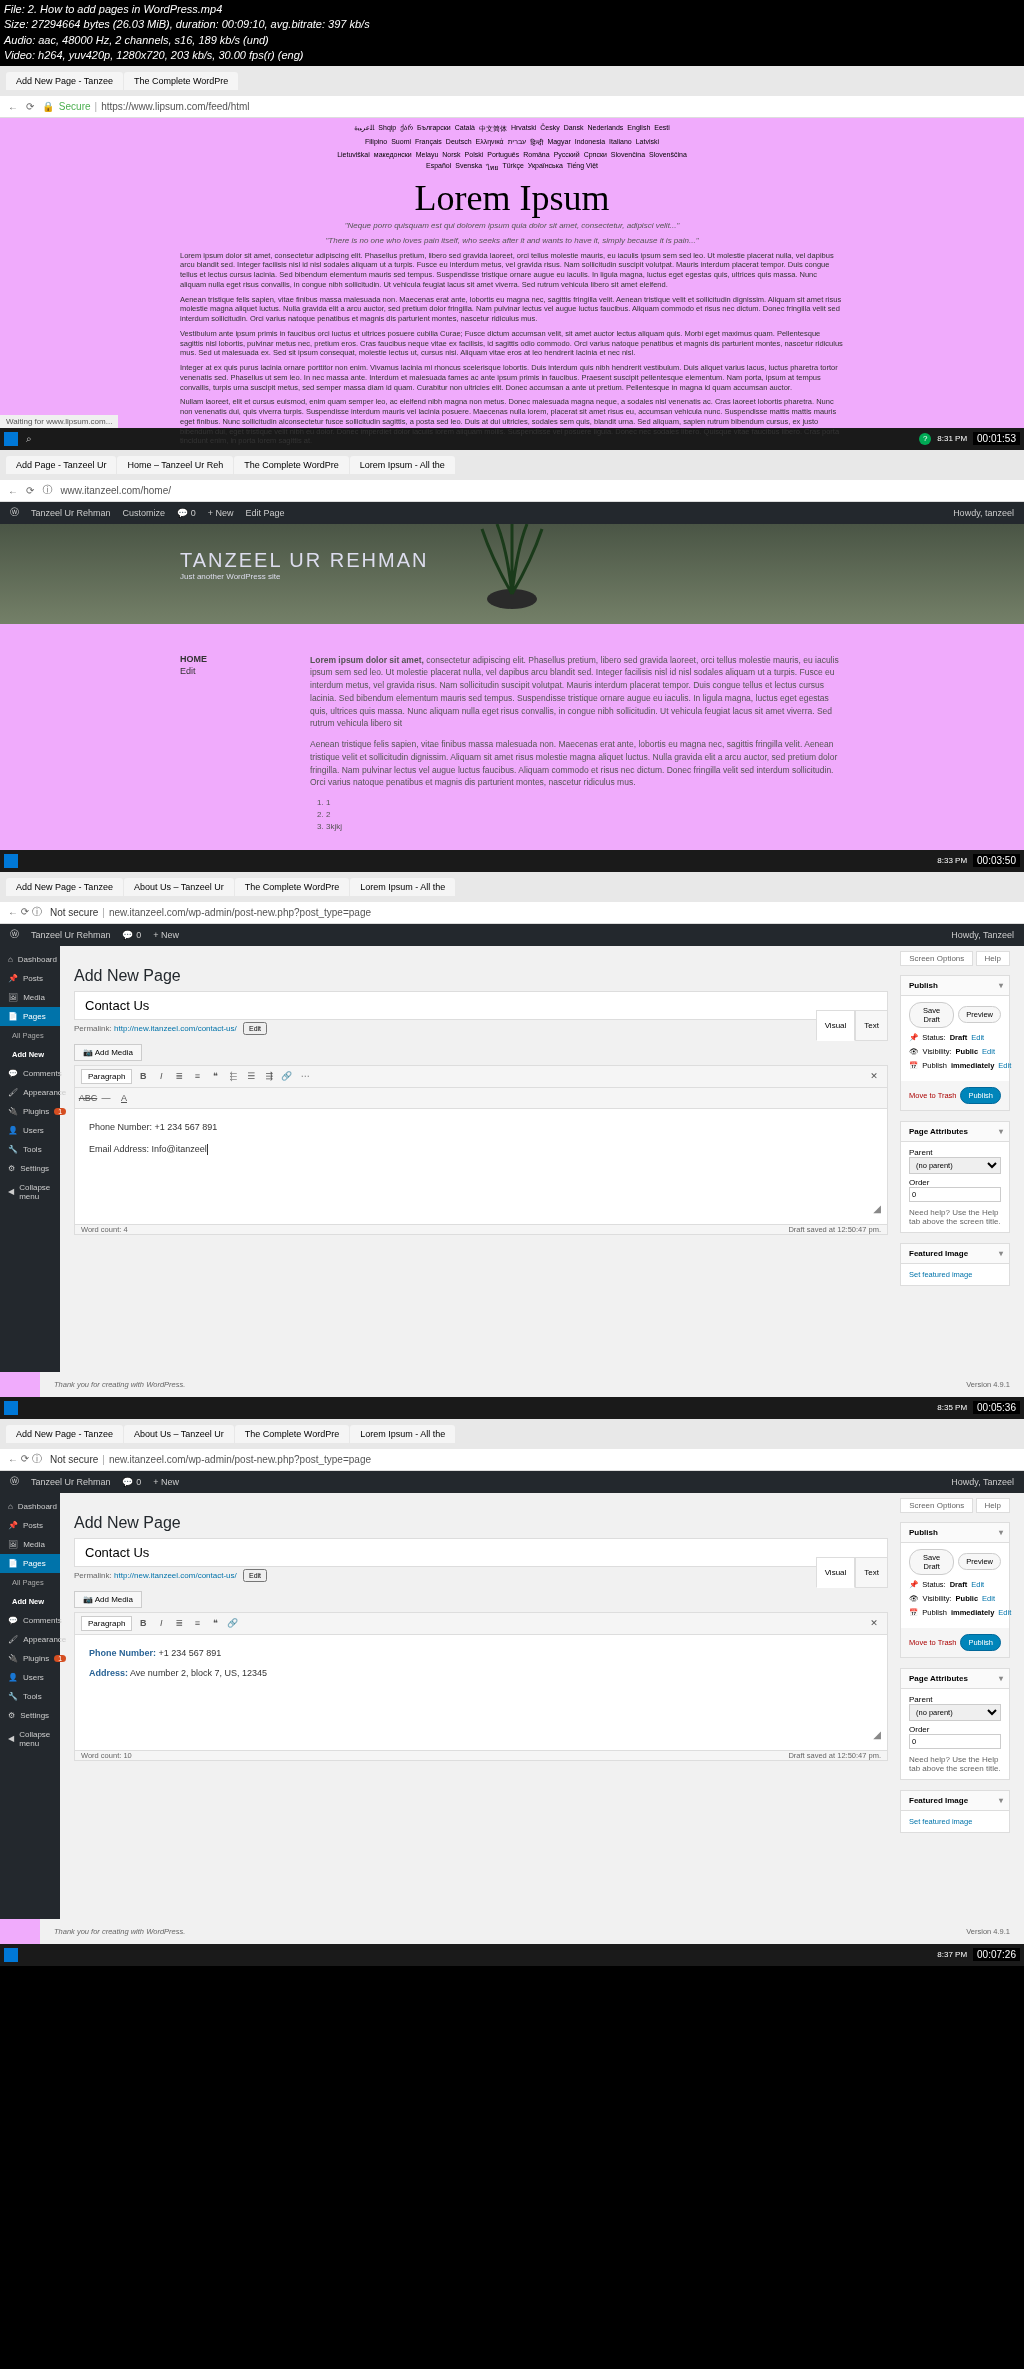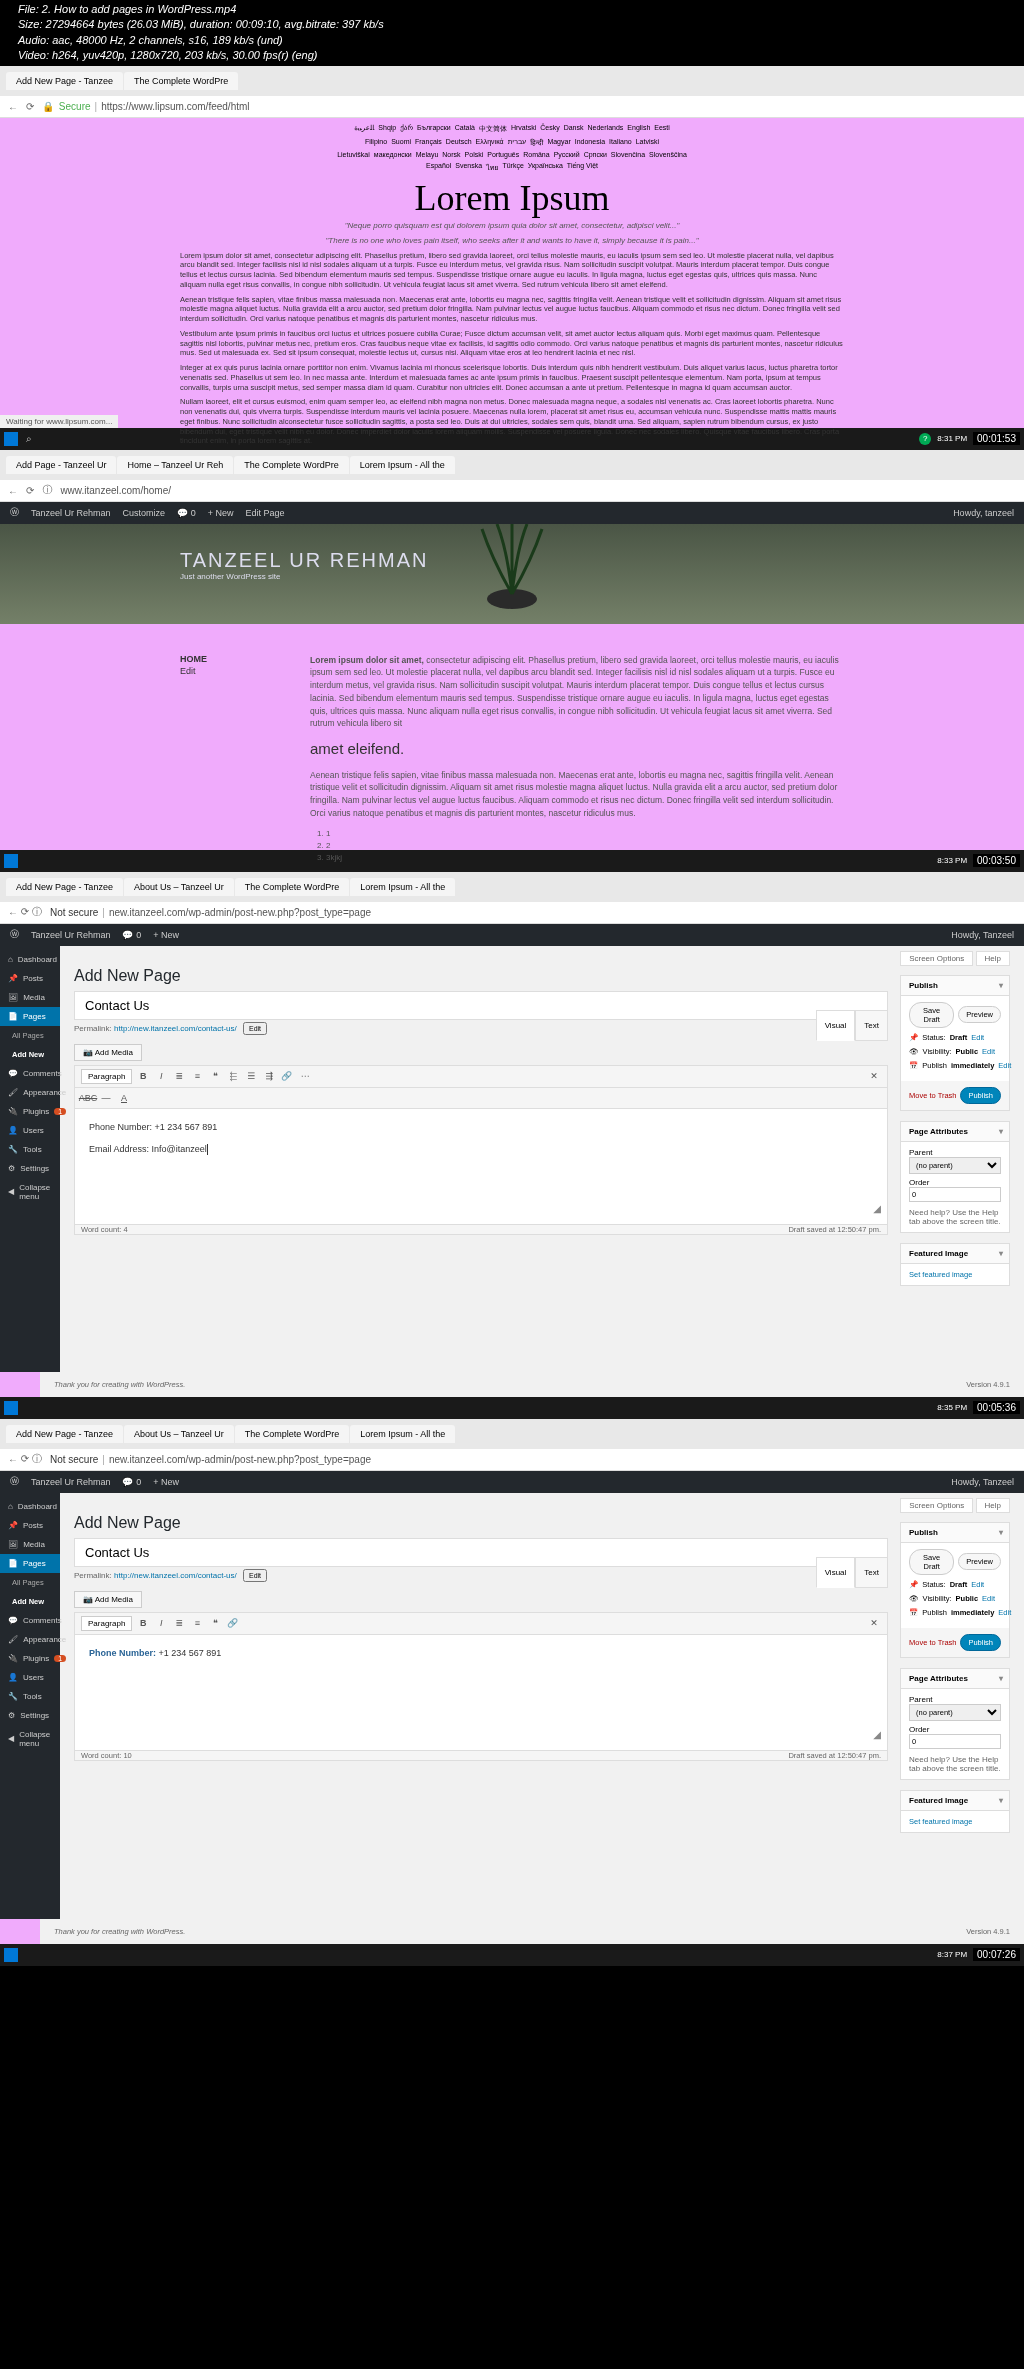--- a/index.html
+++ b/index.html
@@ -1,17 +1,17 @@
 <!DOCTYPE html>
 <html><head>
 <meta charset="utf-8">
 <style>
 * { margin: 0; padding: 0; box-sizing: border-box; font-family: Arial, sans-serif; }
 body { background: #000; width: 1024px; }
-.meta-header { color: #fff; font-size: 11px; padding: 2px 18px; line-height: 1.4; font-style: italic; }
+.meta-header { color: #fff; font-size: 11px; padding: 2px 4px; line-height: 1.4; font-style: italic; }
 .section { position: relative; background: #f0abfc; }
 
 
 .browser-top { background: #e8e8e8; height: 30px; display: flex; align-items: center; padding: 0 6px; font-size: 10px; }
 .tab { background: #f5f5f5; padding: 4px 10px; border-radius: 3px 3px 0 0; margin-right: 1px; font-size: 9px; }
 .addr-bar { background: #fff; height: 22px; display: flex; align-items: center; padding: 0 8px; font-size: 10px; color: #333; border-bottom: 1px solid #ddd; }
 .addr-bar .icons { margin-right: 8px; color: #666; }
 .addr-bar .url { flex: 1; color: #555; }
 
 
@@ -223,21 +223,20 @@
       <div class="sub">Just another WordPress site</div>
     </div>
   </div>
   <div class="body">
     <div class="sidebar">
       <a style="font-weight:bold">HOME</a>
       <a>Edit</a>
     </div>
     <div class="main">
       <p><b>Lorem ipsum dolor sit amet,</b><span> consectetur adipiscing elit. Phasellus pretium, libero sed gravida laoreet, orci tellus molestie mauris, eu iaculis ipsum sem sed leo. Ut molestie placerat nulla, vel dapibus arcu blandit sed. Integer facilisis nisl id nisl sodales aliquam ut a turpis. Fusce eu interdum metus, vel gravida risus. Nam sollicitudin suscipit volutpat. Mauris interdum placerat tempor. Duis congue tellus et lectus cursus lacinia. Sed bibendum elementum mauris sed tempus. Suspendisse tristique ornare augue eu iaculis. In ligula magna, luctus eget egestas quis, ultrices quis massa. Nunc aliquam nulla eget risus convallis, in congue nibh sollicitudin. Ut vehicula feugiat lacus sit amet viverra. Sed rutrum vehicula libero sit</span></p>
-      <h3>amet eleifend.</h3>
       <p>Aenean tristique felis sapien, vitae finibus massa malesuada non. Maecenas erat ante, lobortis eu magna nec, sagittis fringilla velit. Aenean tristique velit et sollicitudin dignissim. Aliquam sit amet risus molestie magna aliquet luctus. Nulla gravida elit a arcu auctor, sed pretium dolor fringilla. Nam pulvinar lectus vel augue luctus faucibus. Aliquam commodo et risus nec dictum. Donec fringilla velit sed interdum sollicitudin. Orci varius natoque penatibus et magnis dis parturient montes, nascetur ridiculus mus.</p>
       <ol>
         <li>1</li>
           <li>2</li>
           <li>3kjkj</li>
       </ol>
     </div>
   </div>
 </div>
 <div class="taskbar">
@@ -525,20 +524,21 @@
                   <i>I</i>
                 </span>
               <span class="btn">≣</span>
               <span class="btn">≡</span>
               <span class="btn">❝</span>
               <span class="btn">🔗</span>
               <span class="btn" style="margin-left:auto">✕</span>
             </div>
             <div class="ed-body">
               <div><span class="bold-lbl">Phone Number:</span><span> +1 234 567 891</span></div>
+              <div style="margin-top:4px"><span class="bold-lbl">Address:</span><span> Ave number 2, block 7, US, 12345</span></div>
               <div style="position:absolute;bottom:6px;right:6px;color:#888;font-size:10px">◢</div>
             </div>
             <div class="ed-foot">
               <span><span>Word count: </span><span>10</span></span>
               <span>Draft saved at 12:50:47 pm.</span>
             </div>
           </div>
         </div>
         <div class="wp-side">
           <div class="panel">

